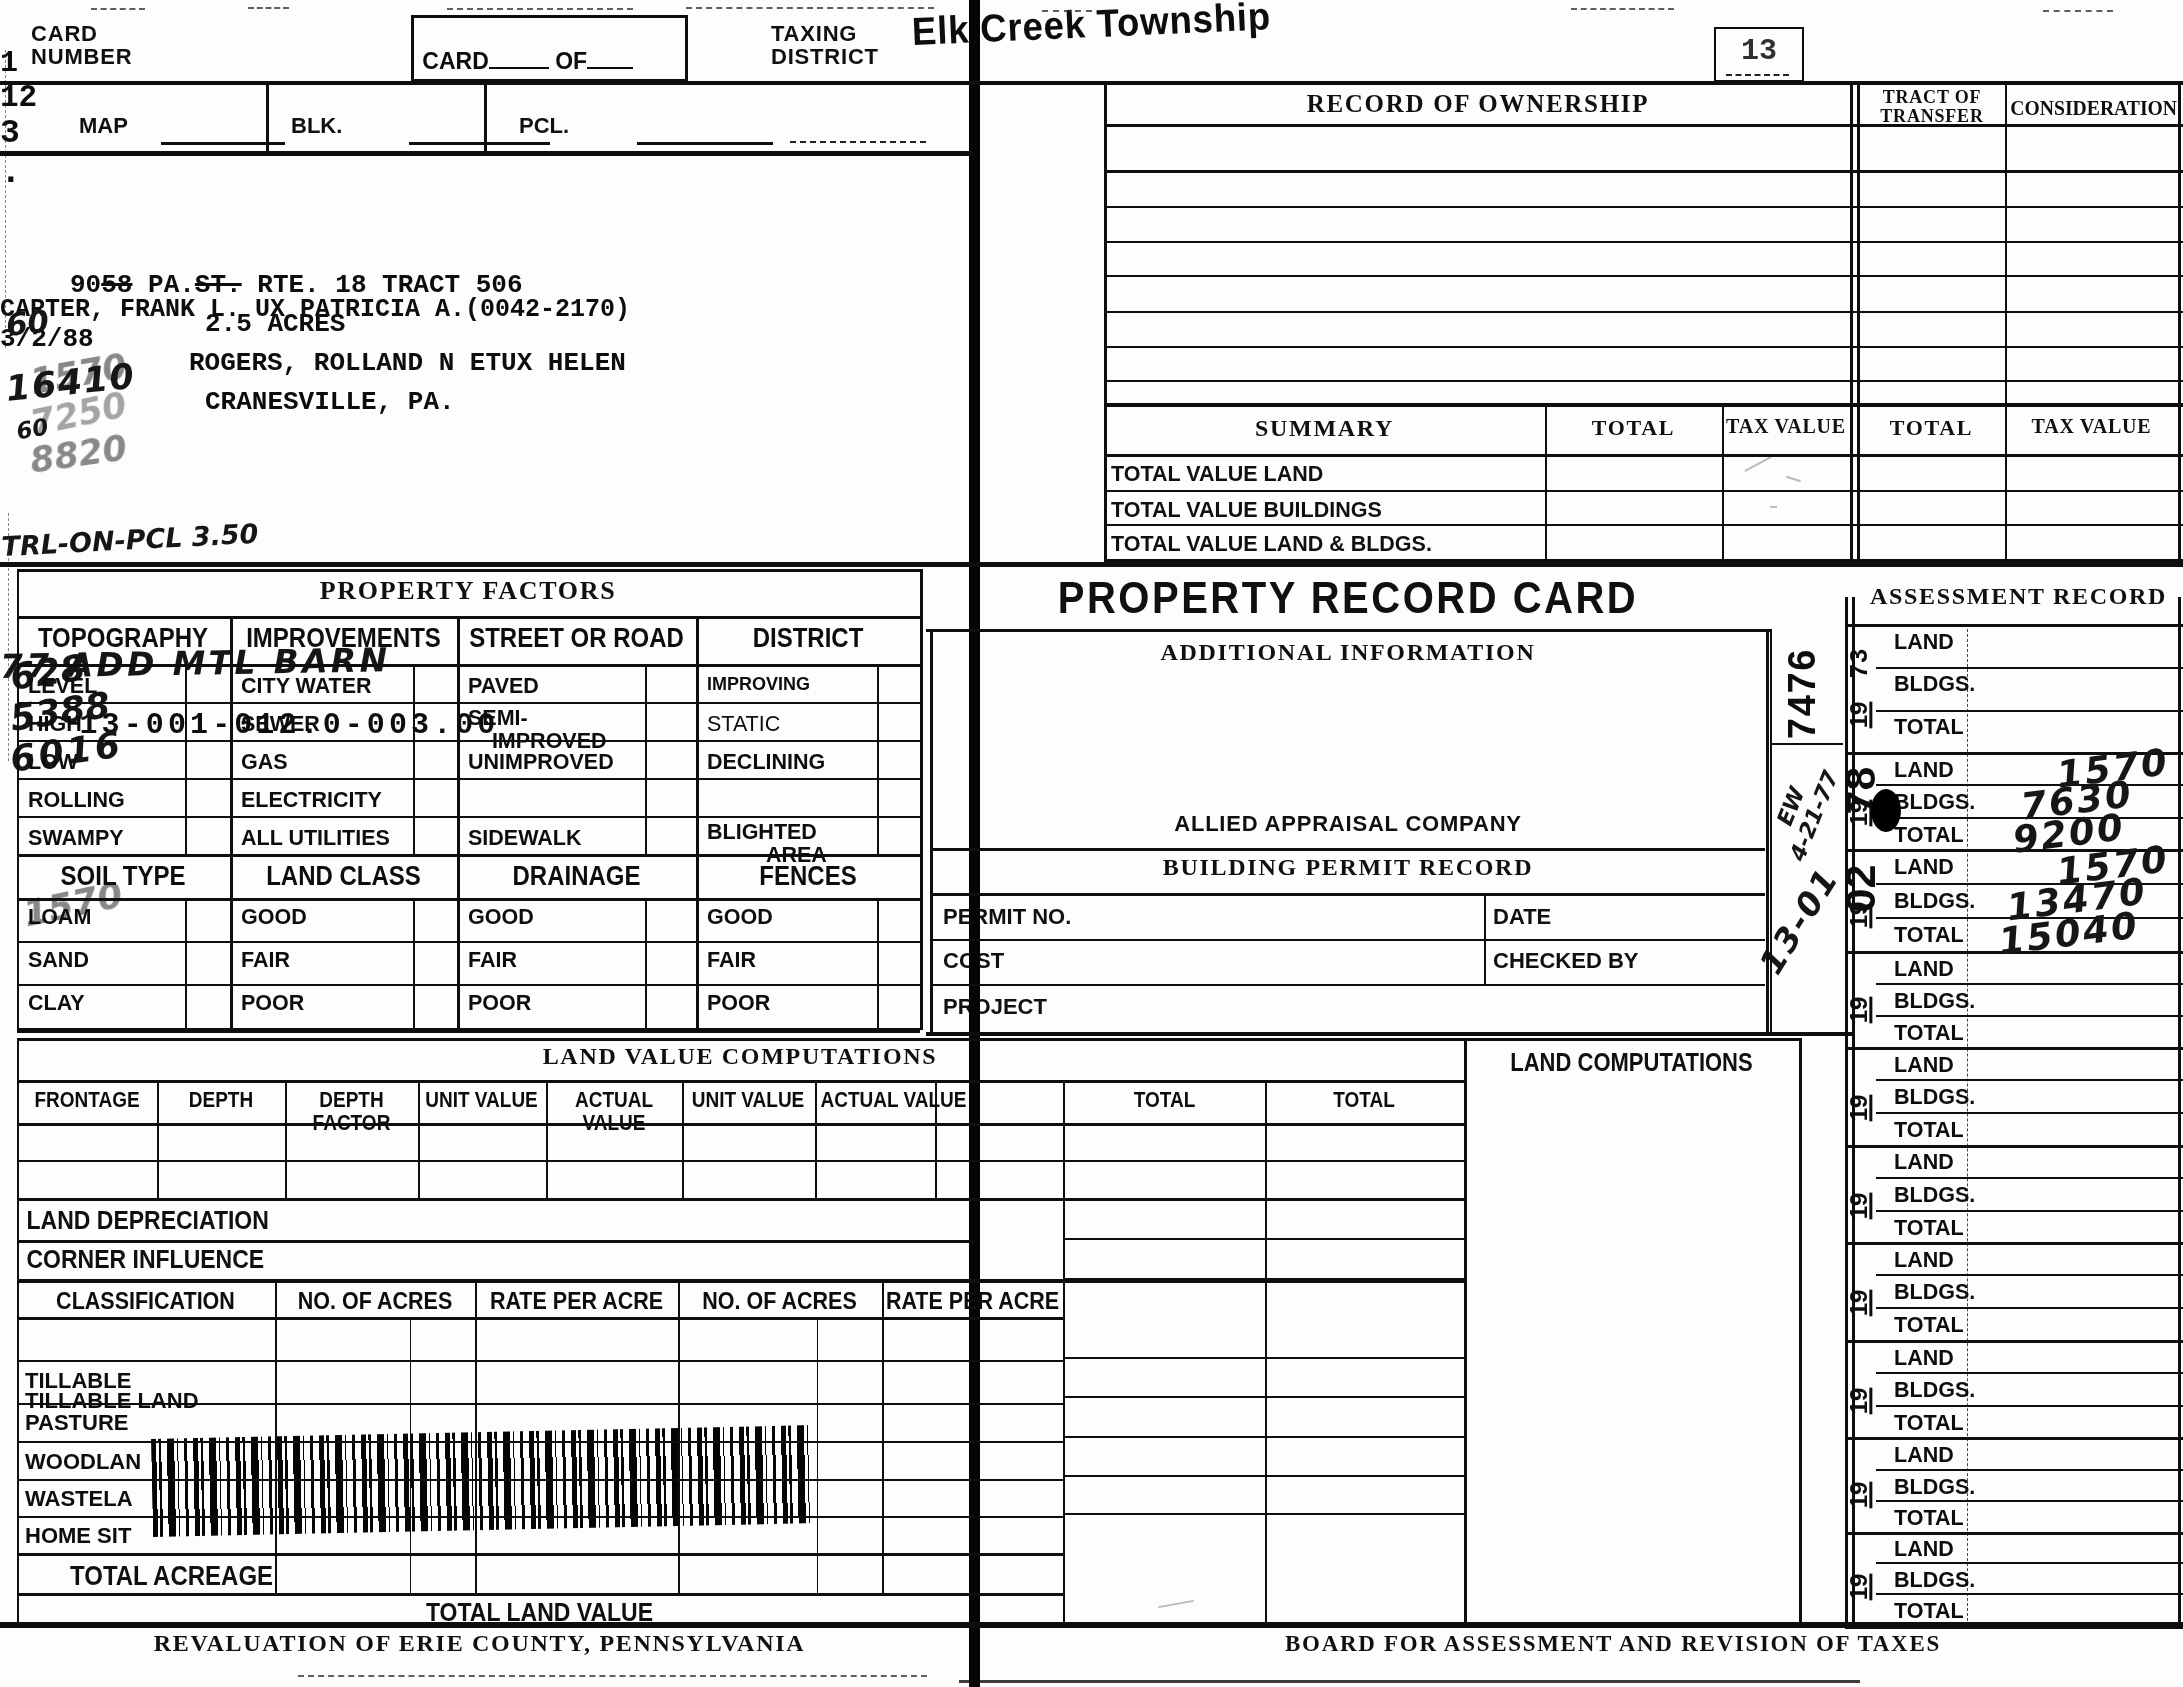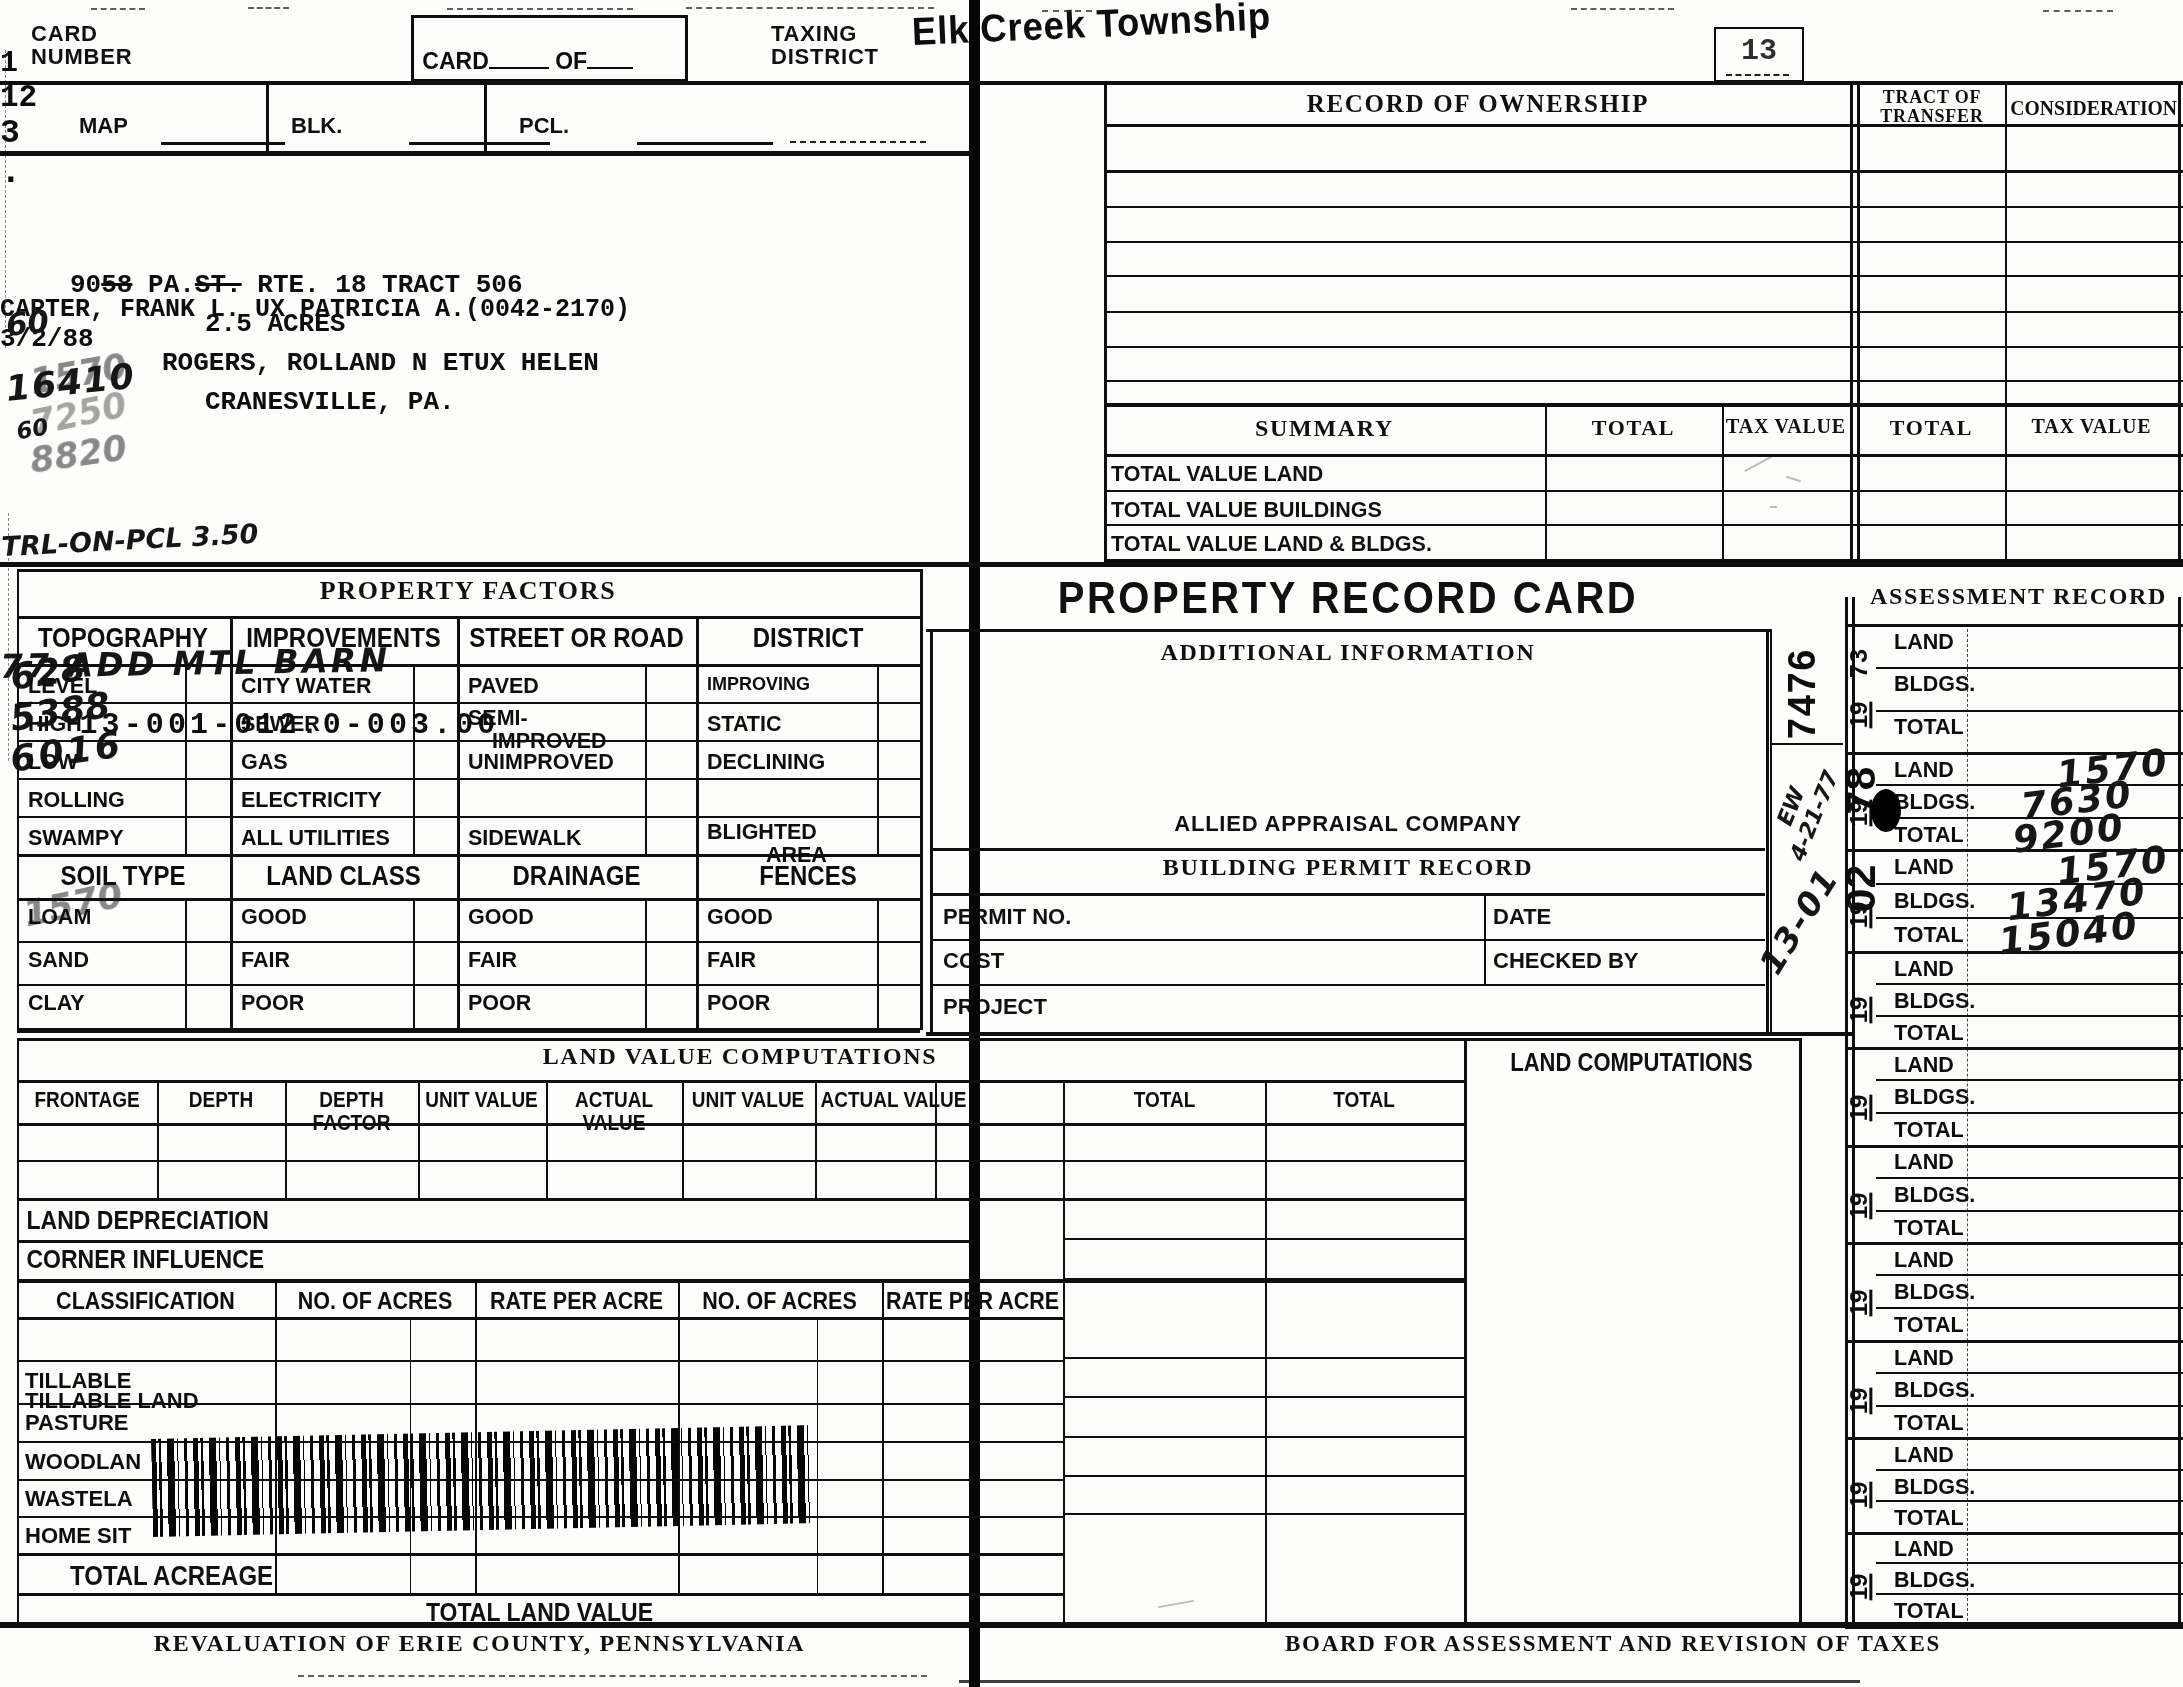--- a/index.html
+++ b/index.html
@@ -60,21 +60,21 @@
   <div class="lbl" style="left:291px;top:114px;font-size:22px">BLK.</div>
   <div class="type" style="left:382px;top:84px;font-size:31px">12</div>
   <div class="lbl" style="left:519px;top:114px;font-size:22px">PCL.</div>
   <div class="type" style="left:657px;top:81px;font-size:33px">3</div>
   <div class="type" style="left:767px;top:106px;font-size:36px">.</div>
 
   <div class="hand" style="left:141px;top:238px;font-size:31px;transform:rotate(-6deg)">60</div>
   <div id="address-block" class="abs" style="left:70px;top:266px;font-size:26px;line-height:1.5">
       <div class="type" style="position: static; font-size: 26px;"><span>90</span><span class="strike">58</span><span> PA.</span><span class="strike">ST.</span><span> RTE. 18 TRACT 506</span></div>
       <div class="type" style="position: static; font-size: 26px; margin-left: 135px;"><span>2.5 ACRES</span></div>
-      <div class="type" style="position: static; font-size: 26px; margin-left: 92px;"><span>ROGERS, ROLLAND N ETUX HELEN</span></div>
+      <div class="type" style="position: static; font-size: 26px; margin-left: 119px;"><span>ROGERS, ROLLAND N ETUX HELEN</span></div>
       <div class="type" style="position: static; font-size: 26px; margin-left: 135px;"><span>CRANESVILLE, PA.</span></div>
     </div>
   <div class="hand" style="left:395px;top:410px;font-size:23px;transform:rotate(-10deg)">60</div>
   <div class="hand" style="left:463px;top:407px;font-size:35px;font-weight:700;transform:rotate(-6deg);letter-spacing:1.7px">16410</div>
 
   <div class="lblc serifh" style="left:1104px;top:91px;width:748px;font-size:25px">RECORD OF OWNERSHIP</div>
   <div class="lblc serifh" style="left:1859px;top:88px;width:146px;font-size:18px;letter-spacing:0.8px">TRACT OF
 TRANSFER</div>
   <div class="lblc serifh" style="left:2006px;top:98px;width:174px;font-size:20.7px;letter-spacing:0;transform:scaleX(.95)">CONSIDERATION</div>
   <div class="type" style="left:1111px;top:135px;font-size:25px">CARTER, FRANK L. UX PATRICIA A.(0042-2170)</div>
@@ -281,21 +281,21 @@
     <div class="" style="position:absolute;left:241px;top:789px;font-size:21.5px;font-weight:600;white-space:pre;line-height:1.05">ELECTRICITY</div>
     <div class="" style="position:absolute;left:241px;top:827px;font-size:21.5px;font-weight:600;white-space:pre;line-height:1.05">ALL UTILITIES</div>
     <div class="" style="position:absolute;left:457px;top:622px;width:239px;text-align:center;font-weight:900;font-size:24px;transform:scaleY(1.15);transform-origin:center top">STREET OR ROAD</div>
     <div class="" style="position:absolute;left:468px;top:675px;font-size:21.5px;font-weight:600;white-space:pre;line-height:1.05">PAVED</div>
     <div class="" style="position:absolute;left:468px;top:707px;font-size:21.5px;font-weight:600;white-space:pre;line-height:1.05">SEMI-
     IMPROVED</div>
     <div class="" style="position:absolute;left:468px;top:751px;font-size:21.5px;font-weight:600;white-space:pre;line-height:1.05">UNIMPROVED</div>
     <div class="" style="position:absolute;left:468px;top:827px;font-size:21.5px;font-weight:600;white-space:pre;line-height:1.05">SIDEWALK</div>
     <div class="" style="position:absolute;left:696px;top:622px;width:224px;text-align:center;font-weight:900;font-size:24px;transform:scaleY(1.15);transform-origin:center top">DISTRICT</div>
     <div class="" style="position:absolute;left:707px;top:675px;font-size:18px;font-weight:600;white-space:pre;line-height:1.05">IMPROVING</div>
-    <div class="" style="position:absolute;left:707px;top:713px;font-size:21.5px;font-weight:700;white-space:pre;line-height:1.05">STATIC</div>
+    <div class="" style="position:absolute;left:707px;top:713px;font-size:21.5px;font-weight:400;white-space:pre;line-height:1.05">STATIC</div>
     <div class="" style="position:absolute;left:707px;top:751px;font-size:21.5px;font-weight:600;white-space:pre;line-height:1.05">DECLINING</div>
     <div class="" style="position:absolute;left:707px;top:821px;font-size:21.5px;font-weight:700;white-space:pre;line-height:1.05">BLIGHTED
           AREA</div>
     <div class="" style="position:absolute;left:16.5px;top:860px;width:213px;text-align:center;font-weight:900;font-size:24px;transform:scaleY(1.15);transform-origin:center top">SOIL TYPE</div>
     <div class="" style="position:absolute;left:230px;top:860px;width:227px;text-align:center;font-weight:900;font-size:24px;transform:scaleY(1.15);transform-origin:center top">LAND CLASS</div>
     <div class="" style="position:absolute;left:457px;top:860px;width:239px;text-align:center;font-weight:900;font-size:24px;transform:scaleY(1.15);transform-origin:center top">DRAINAGE</div>
     <div class="" style="position:absolute;left:696px;top:860px;width:224px;text-align:center;font-weight:900;font-size:24px;transform:scaleY(1.15);transform-origin:center top">FENCES</div>
     <div class="" style="position:absolute;left:28px;top:905px;font-size:21.5px;font-weight:600">LOAM</div>
     <div class="" style="position:absolute;left:241px;top:905px;font-size:21.5px;font-weight:600">GOOD</div>
     <div class="" style="position:absolute;left:468px;top:905px;font-size:21.5px;font-weight:600">GOOD</div>

